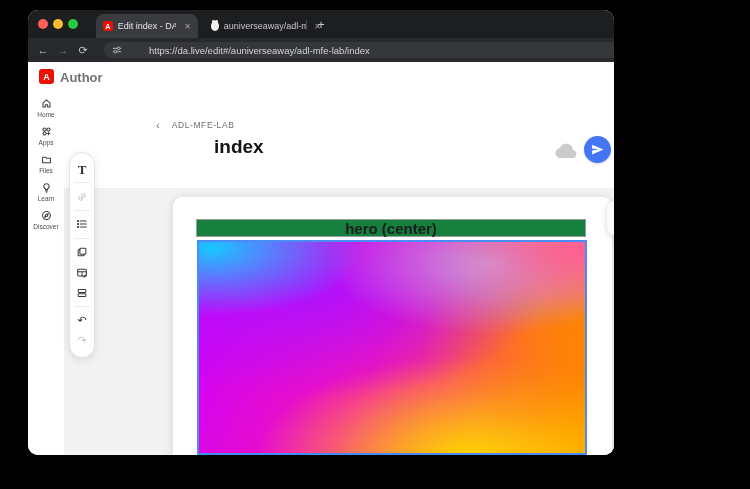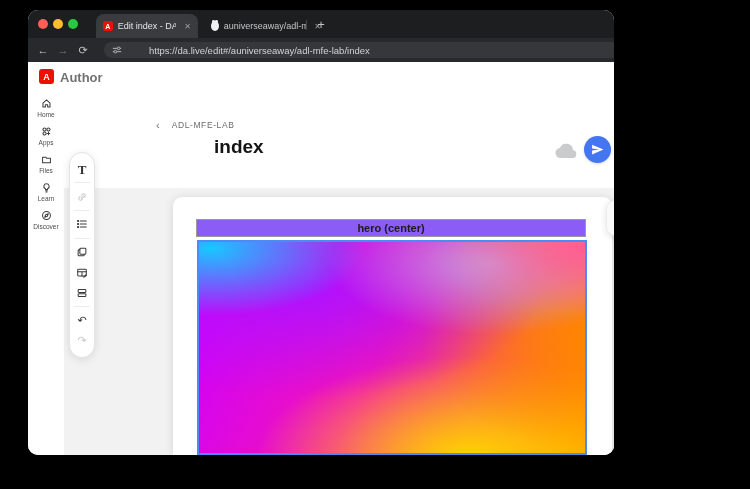--- a/index.html
+++ b/index.html
@@ -89,23 +89,23 @@
   .crumb-text{font-size:8.5px;letter-spacing:.6px;color:#6b6b6b;font-weight:500;}
   .doc-title{position:absolute;left:143px;top:44px;font-size:19px;font-weight:bold;color:#141414;margin-left:43px;}
   .cloud{position:absolute;left:526px;top:51px;width:25px;height:16px;}
   .send-btn{position:absolute;left:556px;top:44px;width:27px;height:27px;border-radius:50%;background:#4476f1;
     display:flex;align-items:center;justify-content:center;box-shadow:0 1px 3px rgba(0,0,0,.15);}
   .send-btn svg{width:13px;height:13px;fill:#fff;}
 
   
   .page{position:absolute;left:145px;top:105px;width:439px;height:258px;background:#fff;
     border-radius:9px 9px 0 0;box-shadow:0 1px 10px rgba(0,0,0,.13);z-index:2;}
-  .block-header{position:absolute;left:23px;top:22px;width:390px;height:18px;background:#8b5cf6;
+  .block-header{position:absolute;left:23px;top:22px;width:390px;height:18px;background:#15803d;
     border:1px solid #9b9b9b;display:flex;align-items:center;justify-content:center;
-    font-size:11px;font-weight:bold;color:#1c1c1c;}
+    font-size:15px;font-weight:bold;color:#1c1c1c;}
   .hero-img{position:absolute;left:24px;top:43px;width:390px;height:215px;border:2px solid #4b8bf5;
     background-image:
       radial-gradient(40% 32% at 3% 3%,#17c8ff 0%,rgba(23,200,255,0) 100%),
       radial-gradient(35% 30% at 99% 4%,#ff5f93 0%,rgba(255,95,147,0) 100%),
       radial-gradient(42% 34% at 76% 10%,rgba(196,160,225,.95) 0%,rgba(196,160,225,0) 100%),
       radial-gradient(62% 52% at 28% 22%,#ae12ff 0%,rgba(174,18,255,0) 100%),
       radial-gradient(45% 55% at 103% 45%,#ff8400 0%,rgba(255,132,0,0) 100%),
       radial-gradient(55% 48% at 70% 102%,#ffd400 0%,rgba(255,212,0,0) 100%),
       linear-gradient(115deg,#cd00ff 5%,#f414b4 48%,#ff9100 95%);}
 

